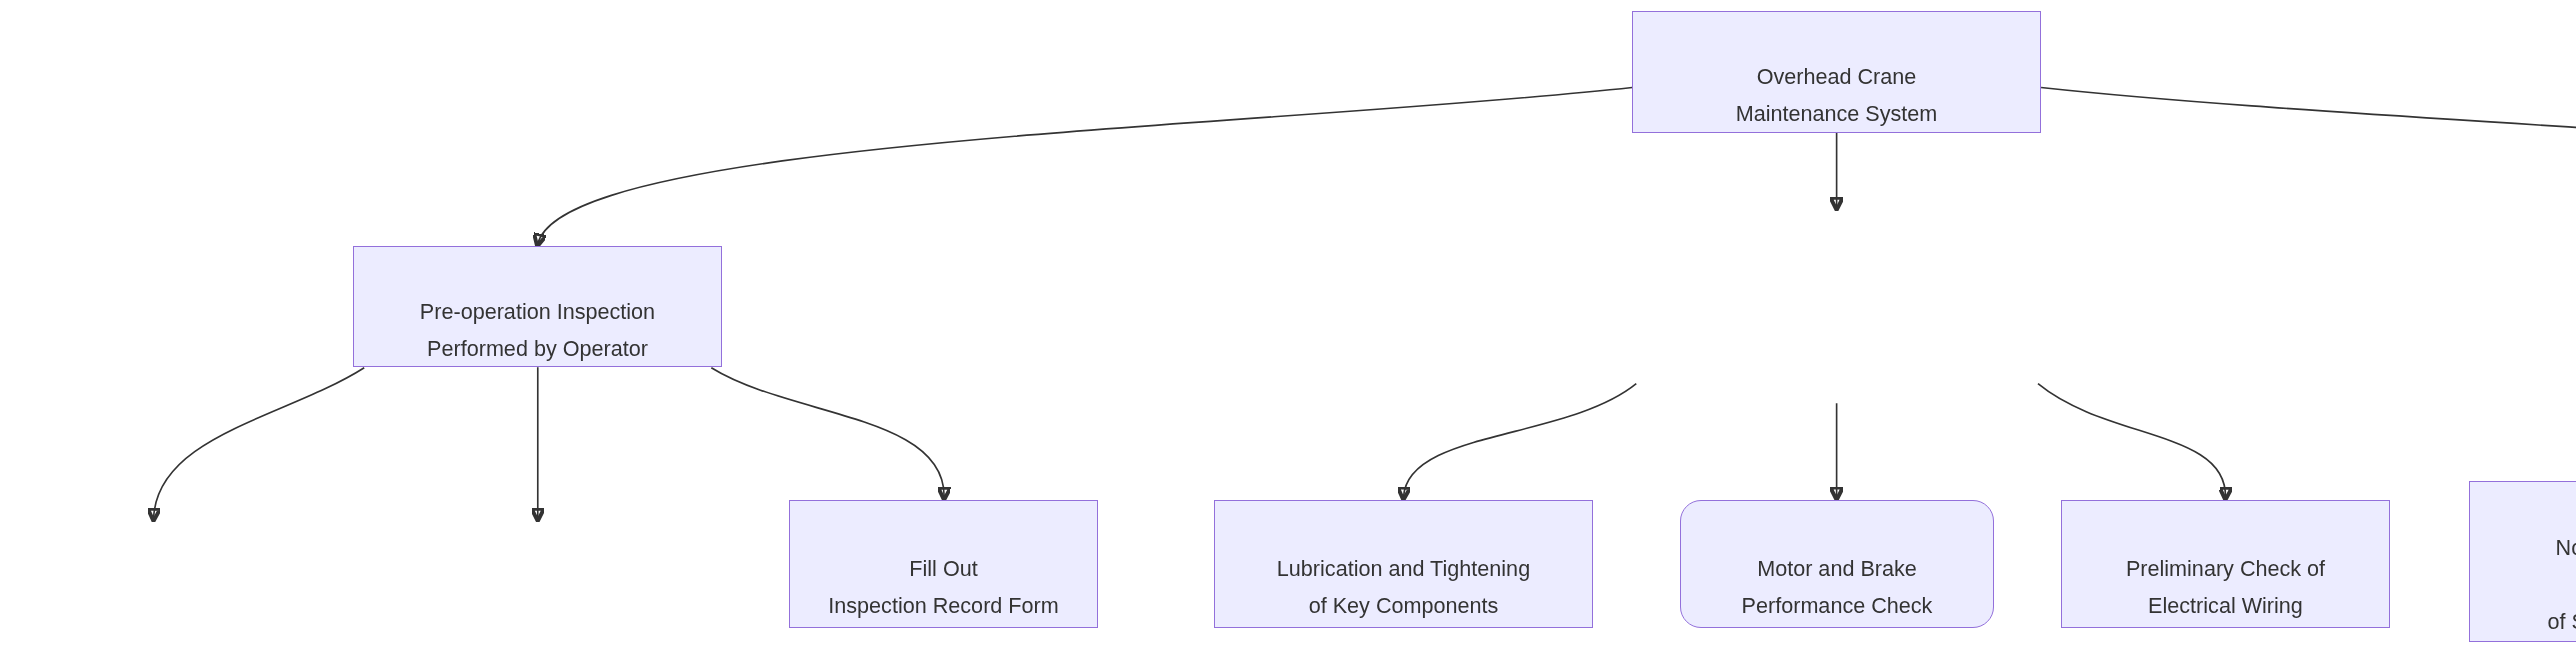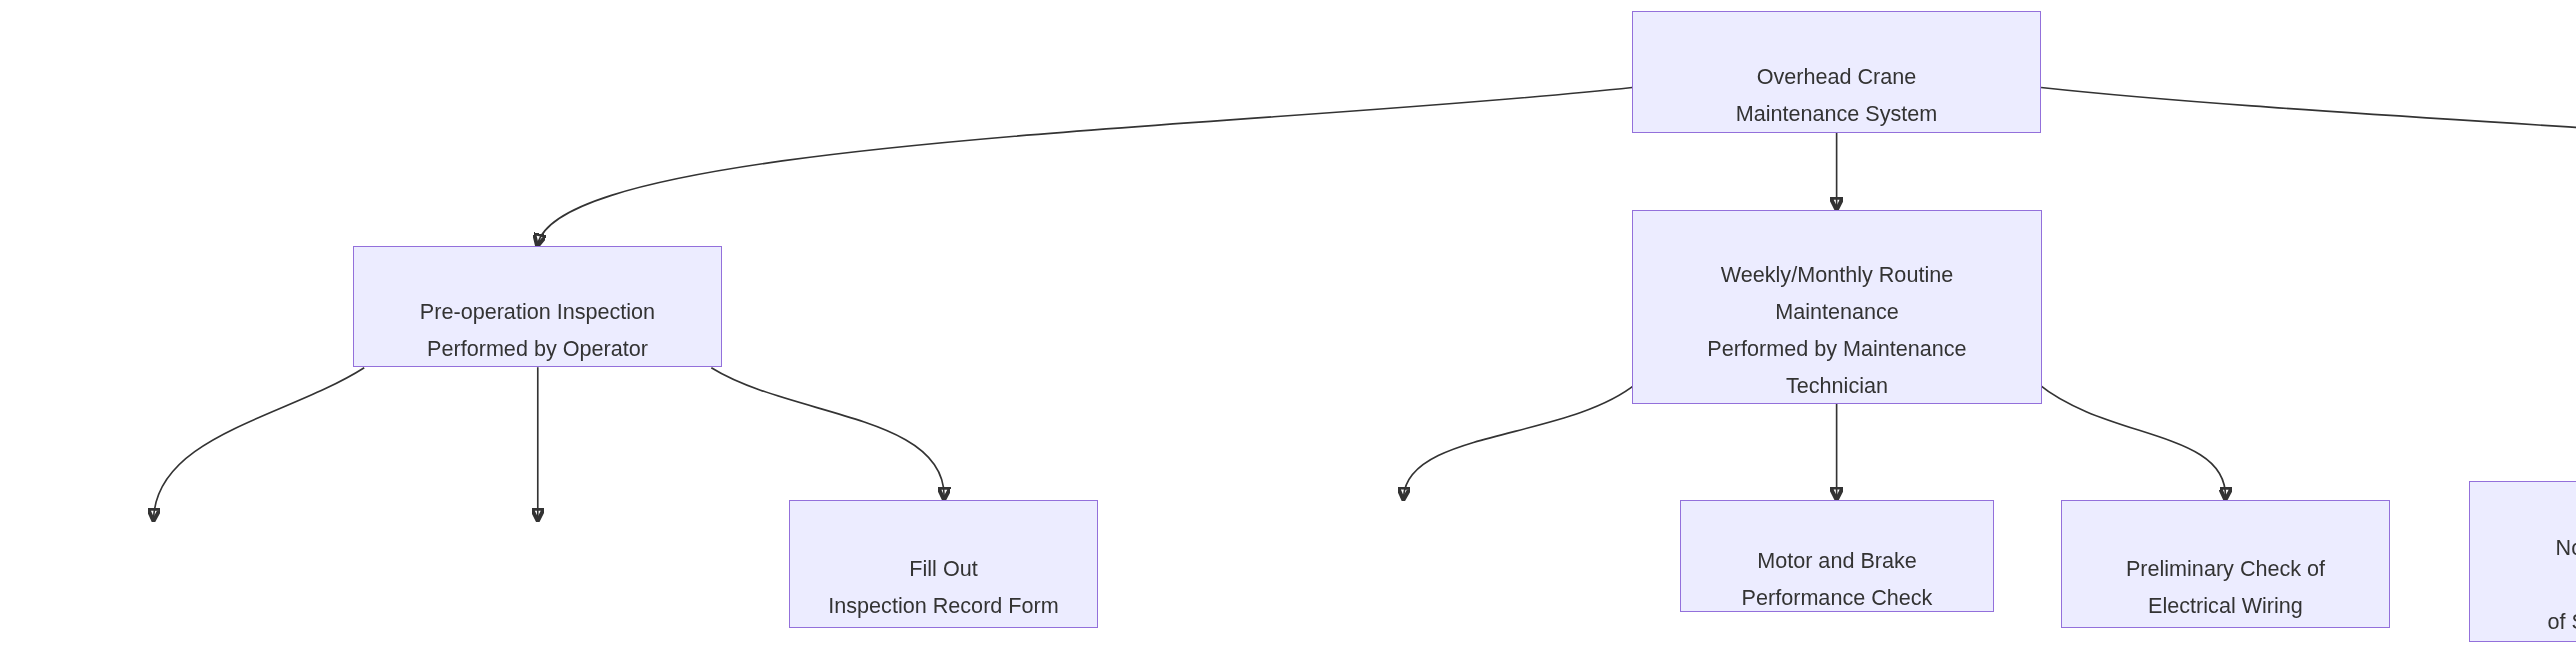--- a/index.html
+++ b/index.html
@@ -74,36 +74,34 @@
   <div class="node" style="left:1632px; top:10.8px; width:409px; height:122px;">
     <span class="label">Overhead Crane
 Maintenance System</span>
   </div>
 
   <div class="node" style="left:353px; top:246px; width:369px; height:121px;">
     <span class="label">Pre-operation Inspection
 Performed by Operator</span>
   </div>
 
-  <div class="node" style="left:1632px; top:210px; width:410px; height:194px;">
-    <span class="label">Weekly/Monthly Routine
-Maintenance
-Performed by Maintenance
-Technician</span>
-  </div>
 
 
 
   <div class="node" style="left:789px; top:500px; width:309px; height:128px;text-align:center;">
     <span class="label">Fill Out
 Inspection Record Form</span>
   </div>
 
+  <div class="node" style="left:1214px; top:500px; width:379px; height:128px;">
+    <span class="label">Lubrication and Tightening
+of Key Components</span>
+  </div>
 
-  <div class="node" style="left:1680px; top:500px; width:314px; height:112px;">
+  <div class="node" style="left:1680px; top:500px; width:314px; height:128px;border-radius:21px;">
     <span class="label">Motor and Brake
 Performance Check</span>
   </div>
 
   <div class="node" style="left:2061px; top:500px; width:329px; height:128px;align-items:center;">
     <span class="label">Preliminary Check of
 Electrical Wiring</span>
   </div>
 
   <div class="node" style="left:2469px; top:481px; width:402px; height:161px;">

